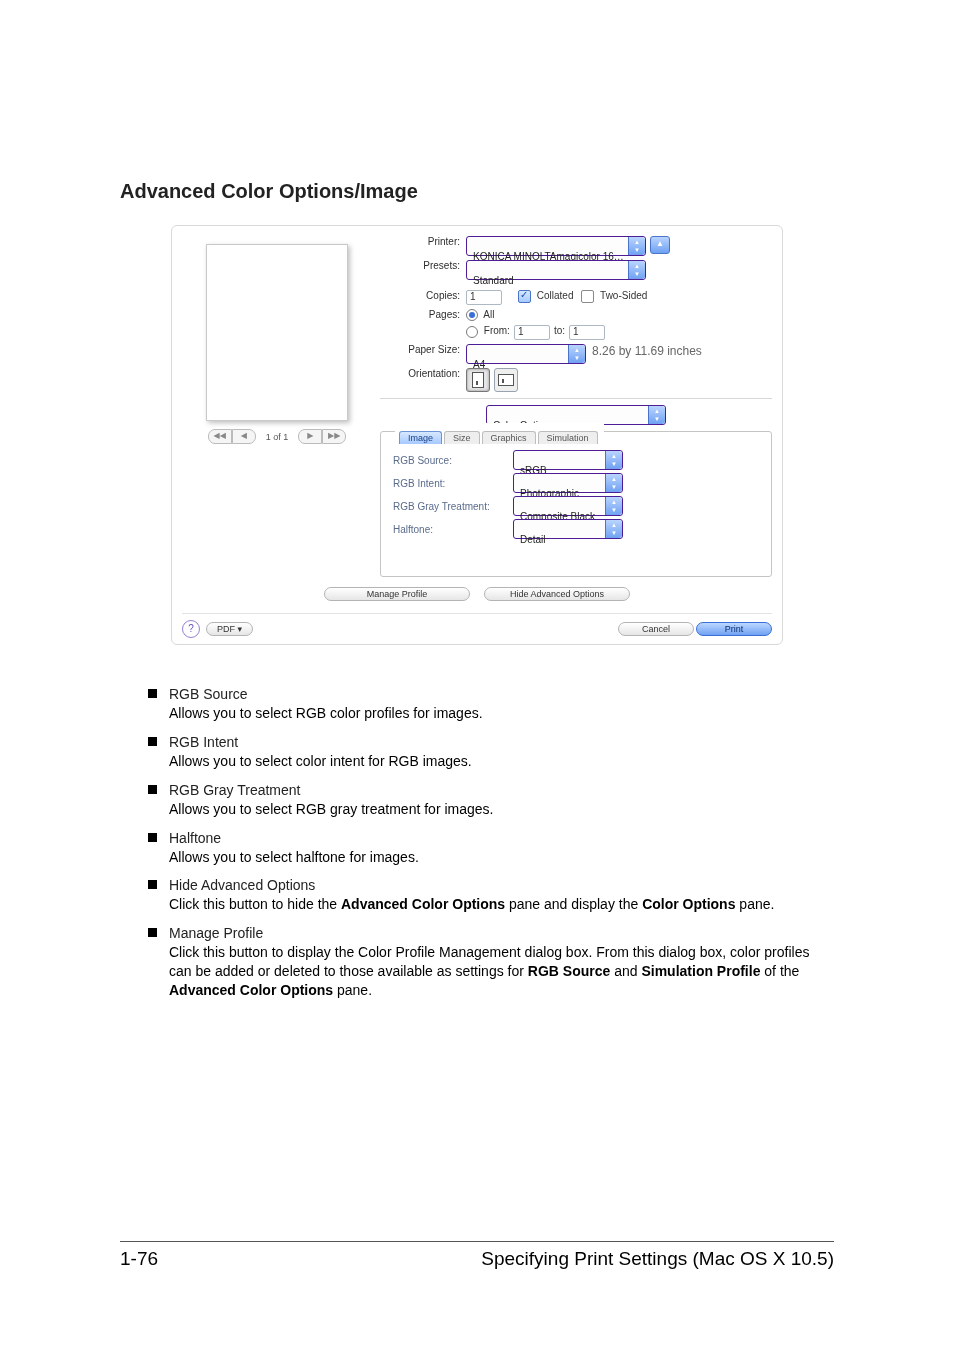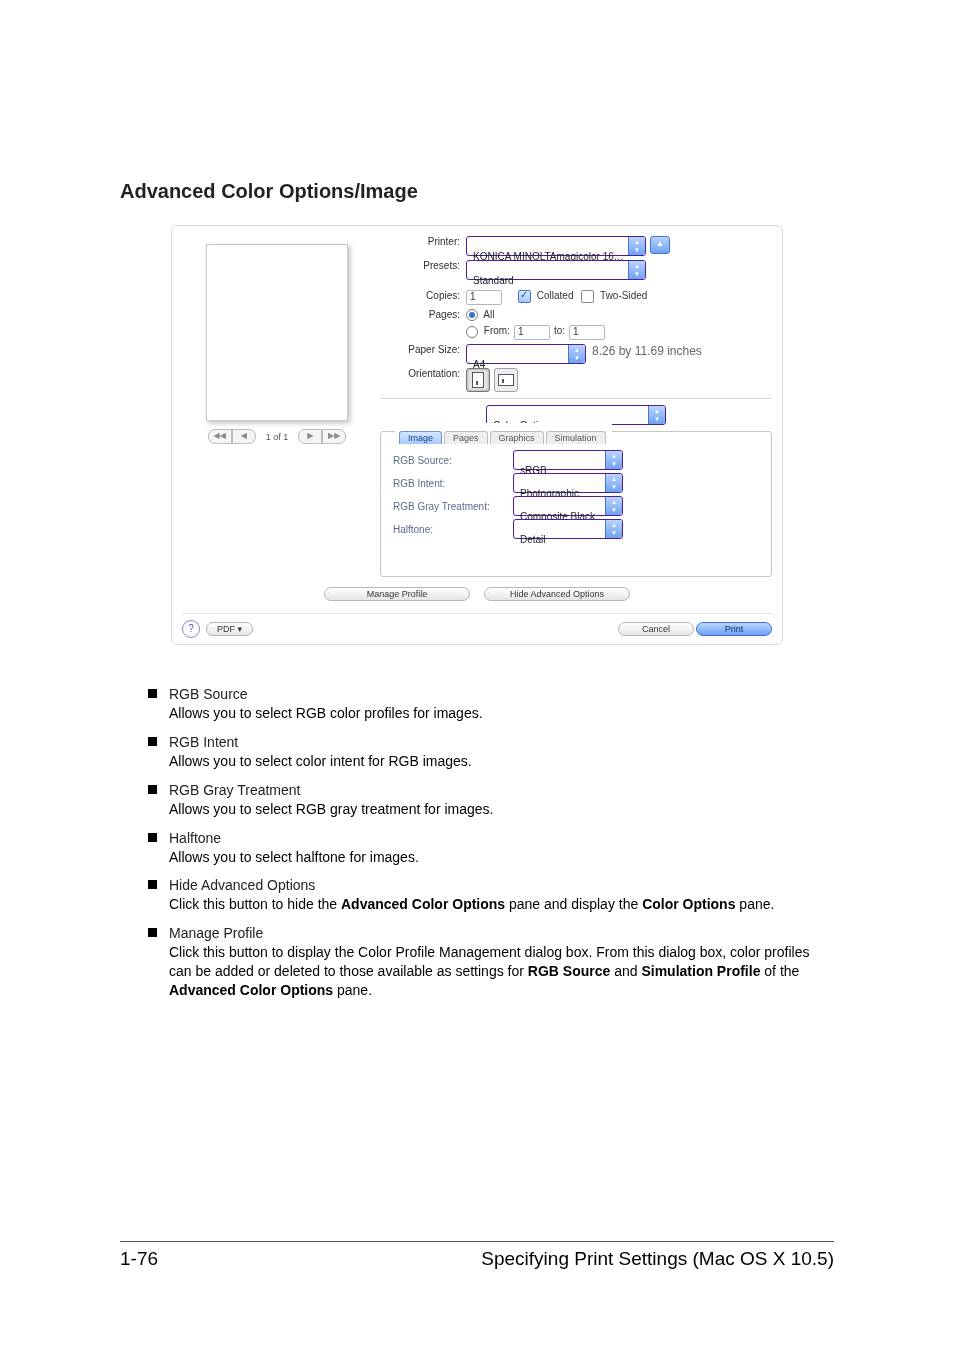--- a/index.html
+++ b/index.html
@@ -420,21 +420,21 @@
           <div class="center-dd-row">
             <span class="mac-dropdown" style="min-width:180px">
               <span>Color Options</span>
               <span class="dd-arrows">▲<br>▼</span>
             </span>
           </div>
 
           <div class="color-tabs-box">
             <div class="tabs-strip">
               <span class="tab active">Image</span>
-              <span class="tab">Pages</span>
+              <span class="tab">Size</span>
               <span class="tab">Graphics</span>
               <span class="tab">Simulation</span>
             </div>
 
             <div class="color-row">
               <span class="clabel">RGB Source:</span>
               <span class="mac-dropdown" style="min-width:110px">
                 <span>sRGB</span>
                 <span class="dd-arrows">▲<br>▼</span>
               </span>

